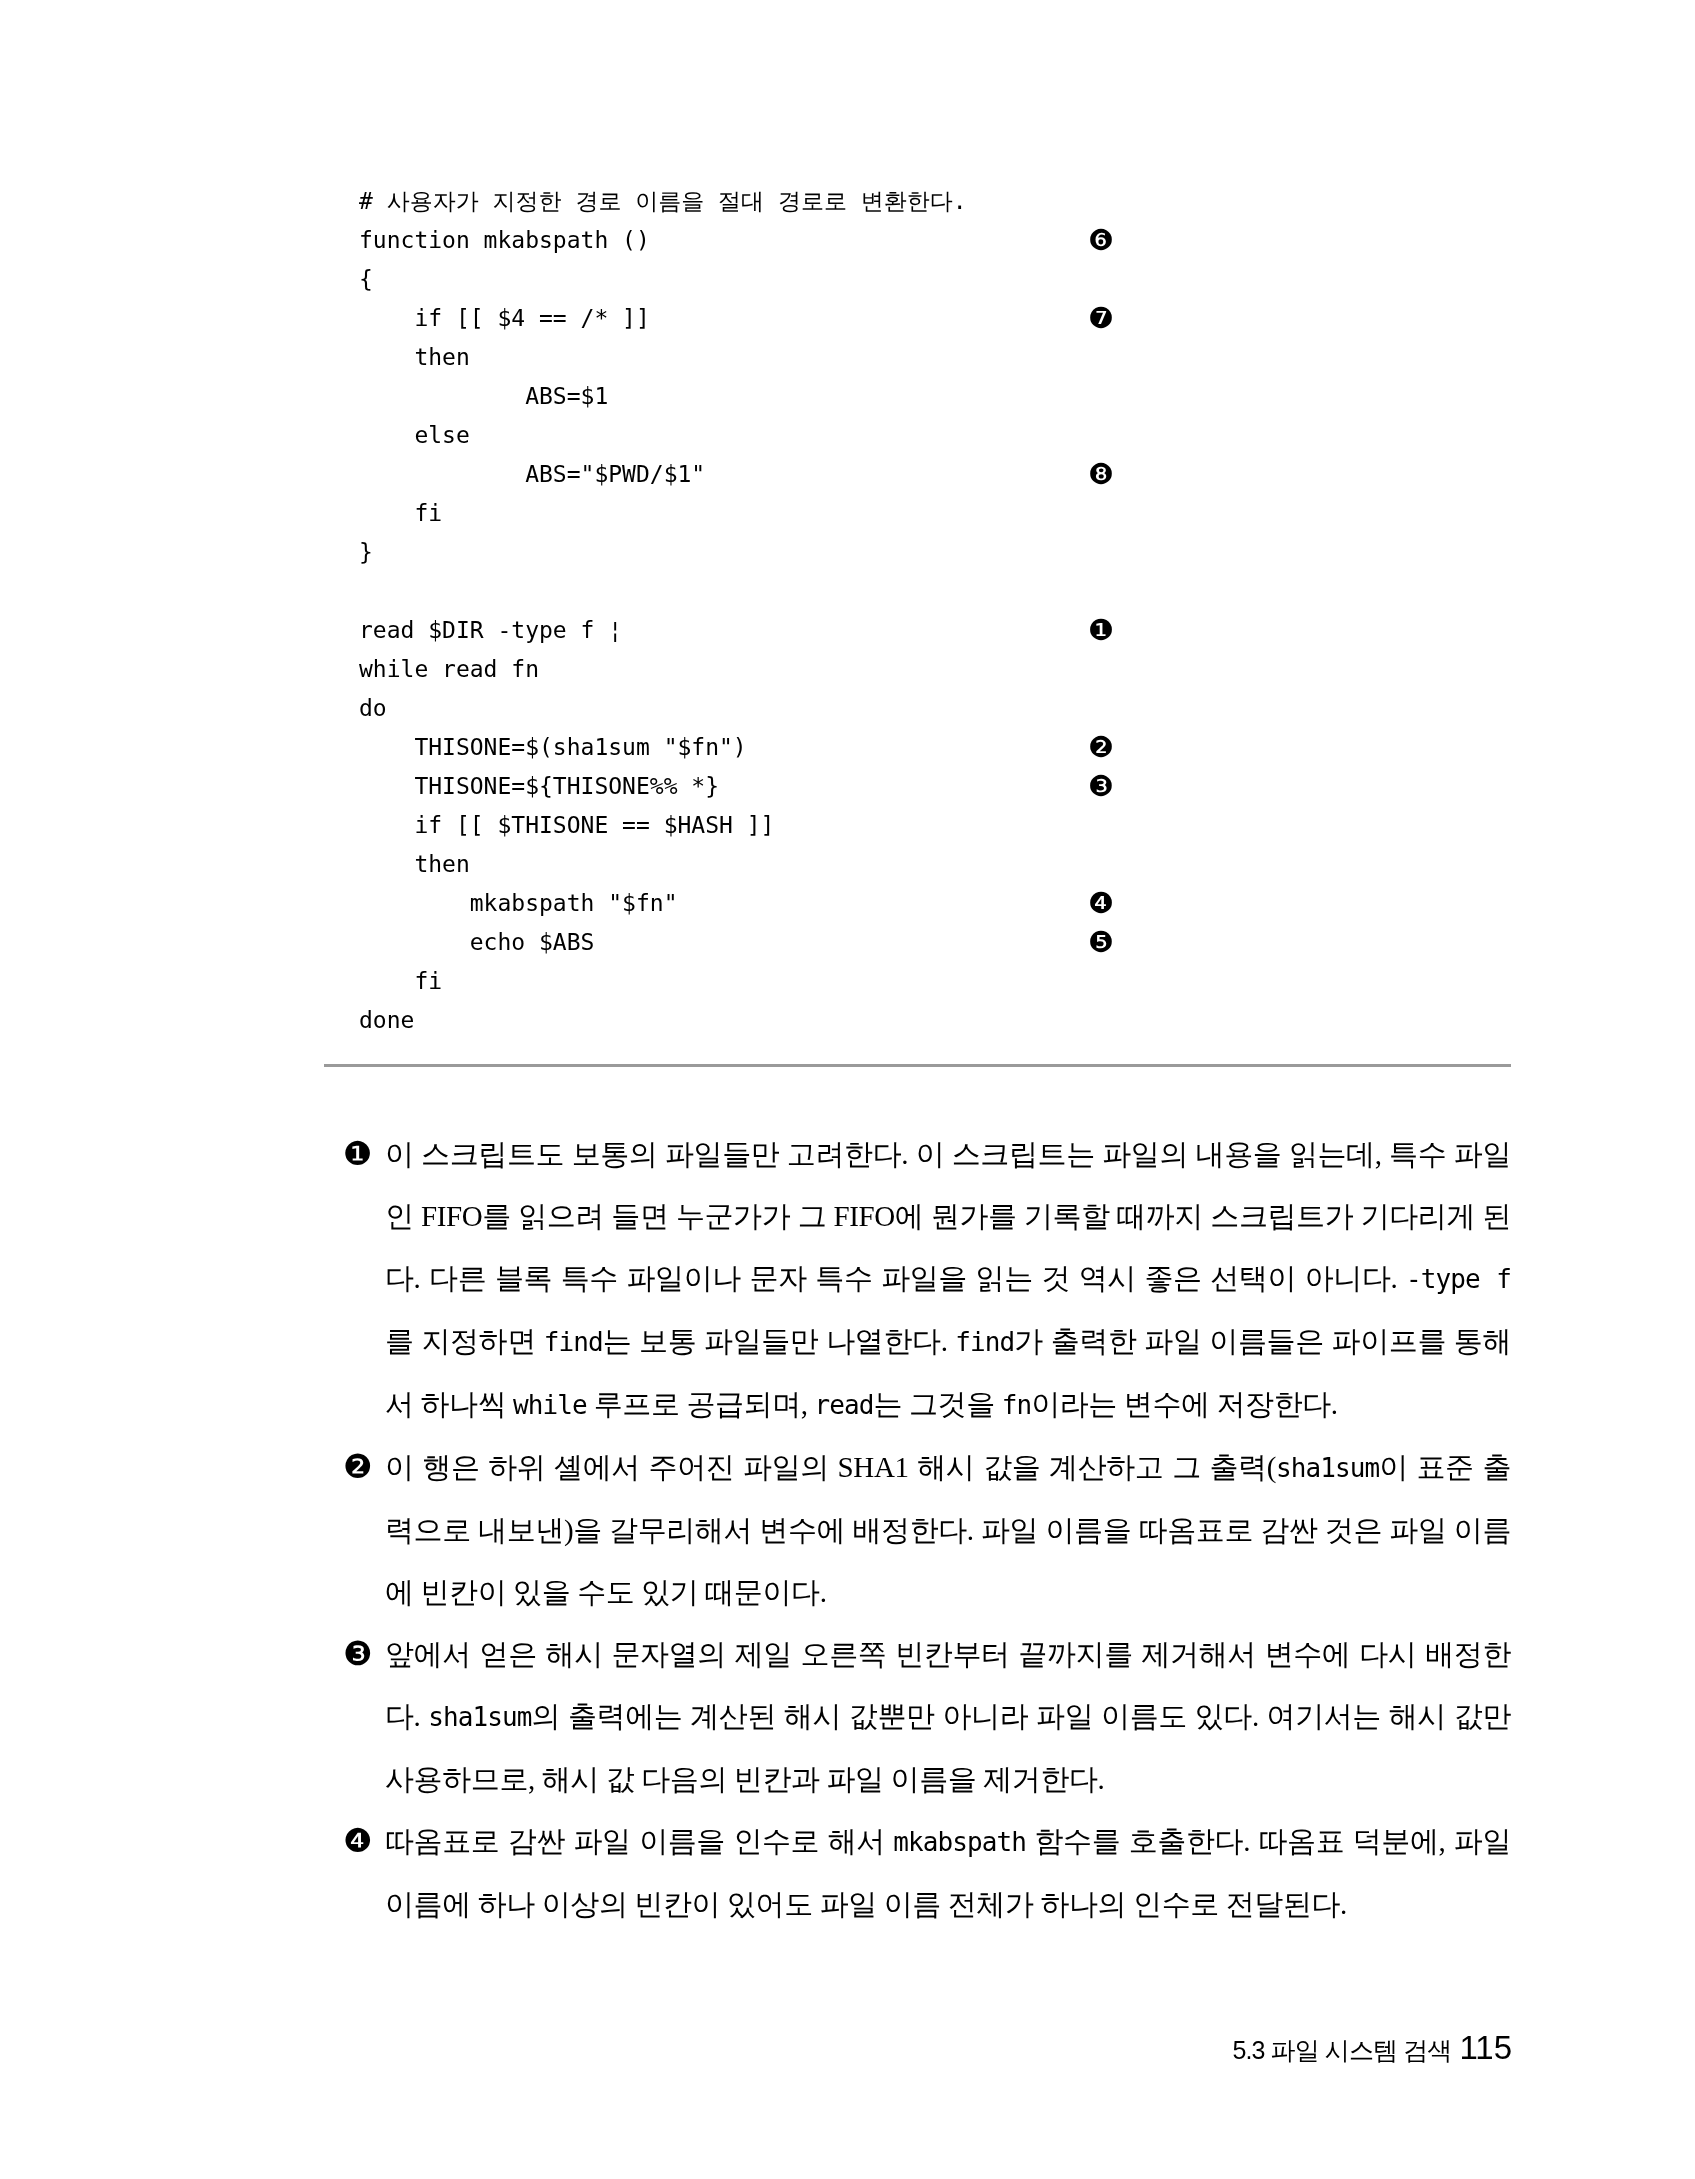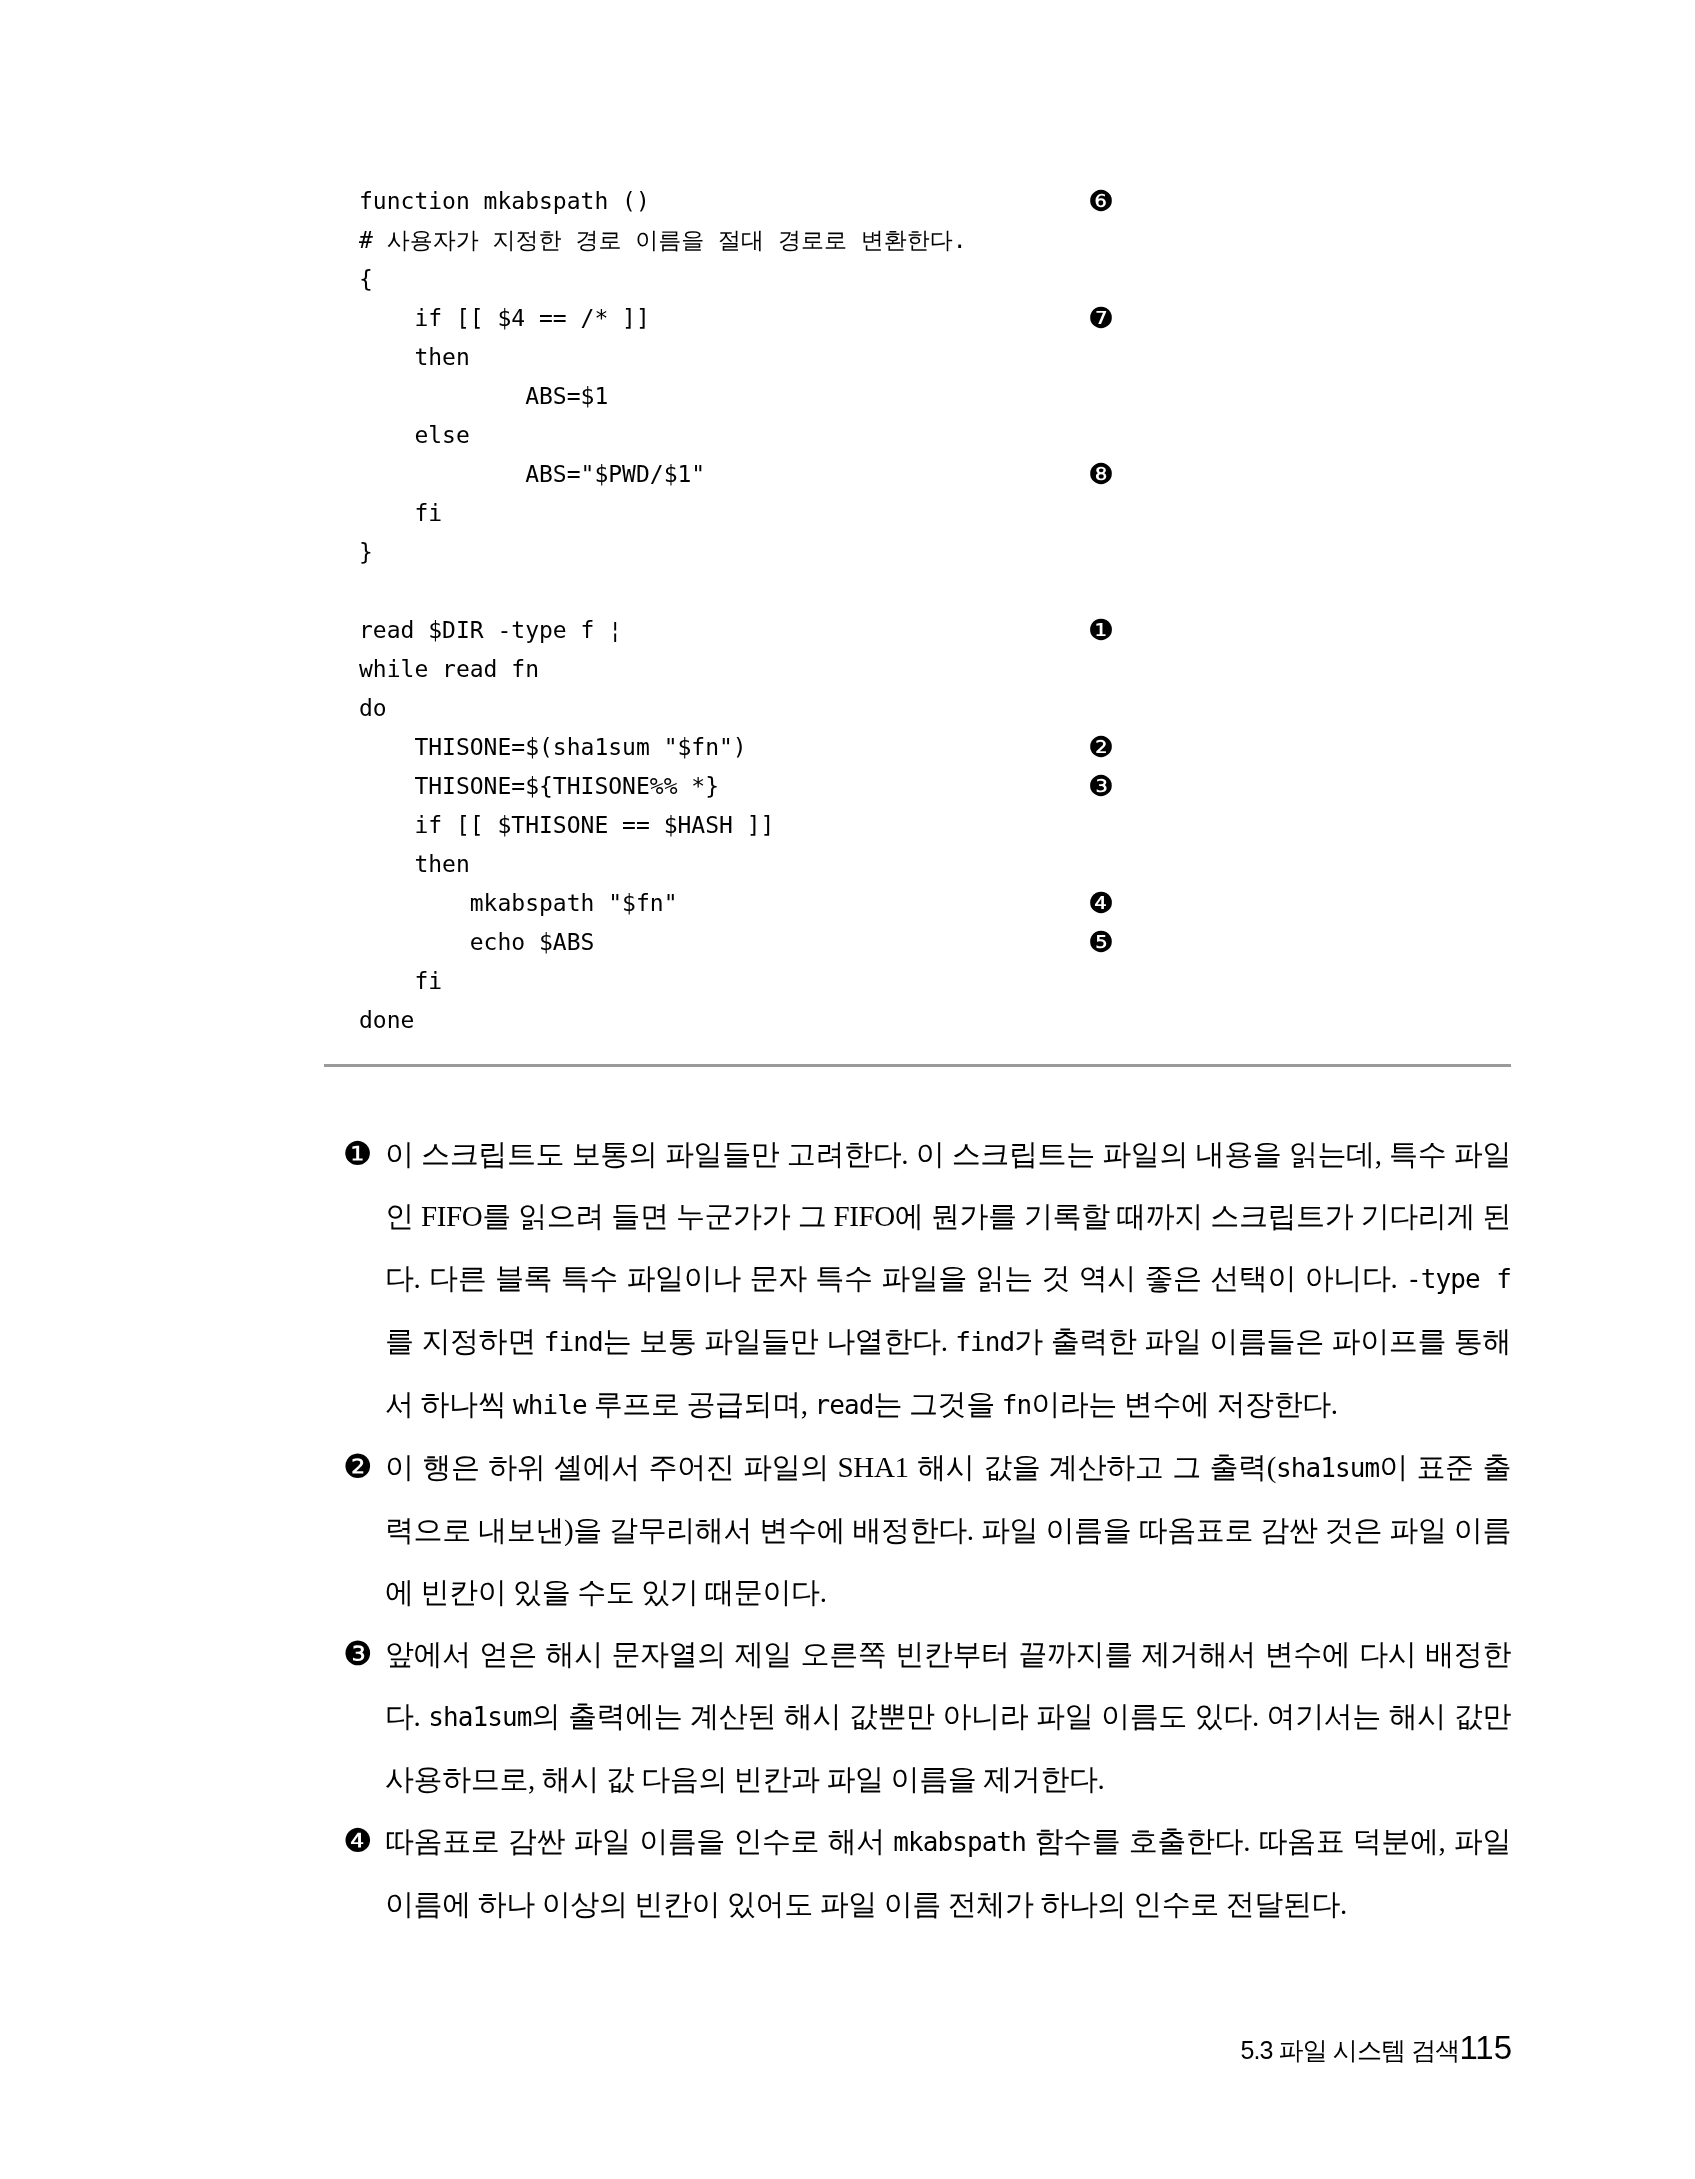--- a/index.html
+++ b/index.html
@@ -75,32 +75,32 @@
     letter-spacing: -0.9px;
   }
 
   
   .footer {
     position: absolute;
     top: 2029px;
     right: 184px;
     display: flex;
     align-items: baseline;
-    gap: 0;
+    gap: 8px;
     font-family: "Liberation Sans", sans-serif;
   }
   .footer-section { font-size: 25px; letter-spacing: -0.9px; }
   .footer-page { font-size: 33px; font-weight: normal; }
 </style>
 </head>
 <body>
 
 <div class="code-block" id="code-block">
+    <div class="code-line"><span class="code-text"># 사용자가 지정한 경로 이름을 절대 경로로 변환한다.</span></div>
     <div class="code-line"><span class="code-text">function mkabspath ()</span><span class="code-marker">❻</span></div>
-    <div class="code-line"><span class="code-text"># 사용자가 지정한 경로 이름을 절대 경로로 변환한다.</span></div>
     <div class="code-line"><span class="code-text">{</span></div>
     <div class="code-line"><span class="code-text">    if [[ $4 == /* ]]</span><span class="code-marker">❼</span></div>
     <div class="code-line"><span class="code-text">    then</span></div>
     <div class="code-line"><span class="code-text">            ABS=$1</span></div>
     <div class="code-line"><span class="code-text">    else</span></div>
     <div class="code-line"><span class="code-text">            ABS="$PWD/$1"</span><span class="code-marker">❽</span></div>
     <div class="code-line"><span class="code-text">    fi</span></div>
     <div class="code-line"><span class="code-text">}</span></div>
     <div class="code-line"><span class="code-text"> </span></div>
     <div class="code-line"><span class="code-text">read $DIR -type f ¦</span><span class="code-marker">❶</span></div>

